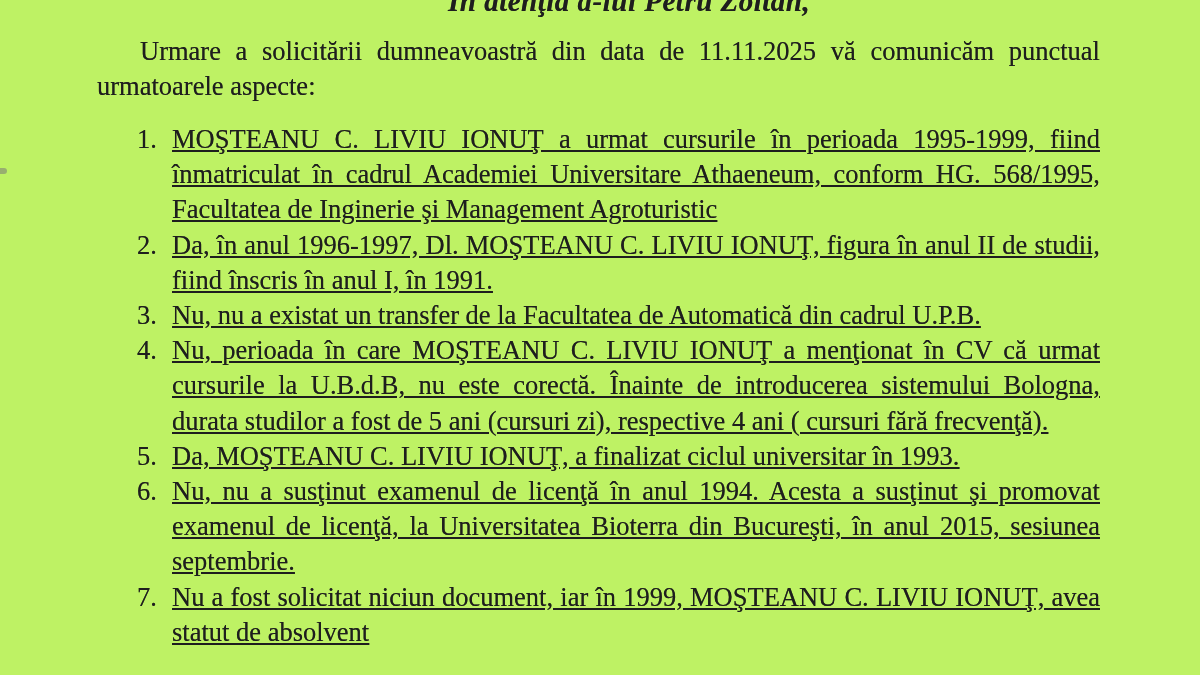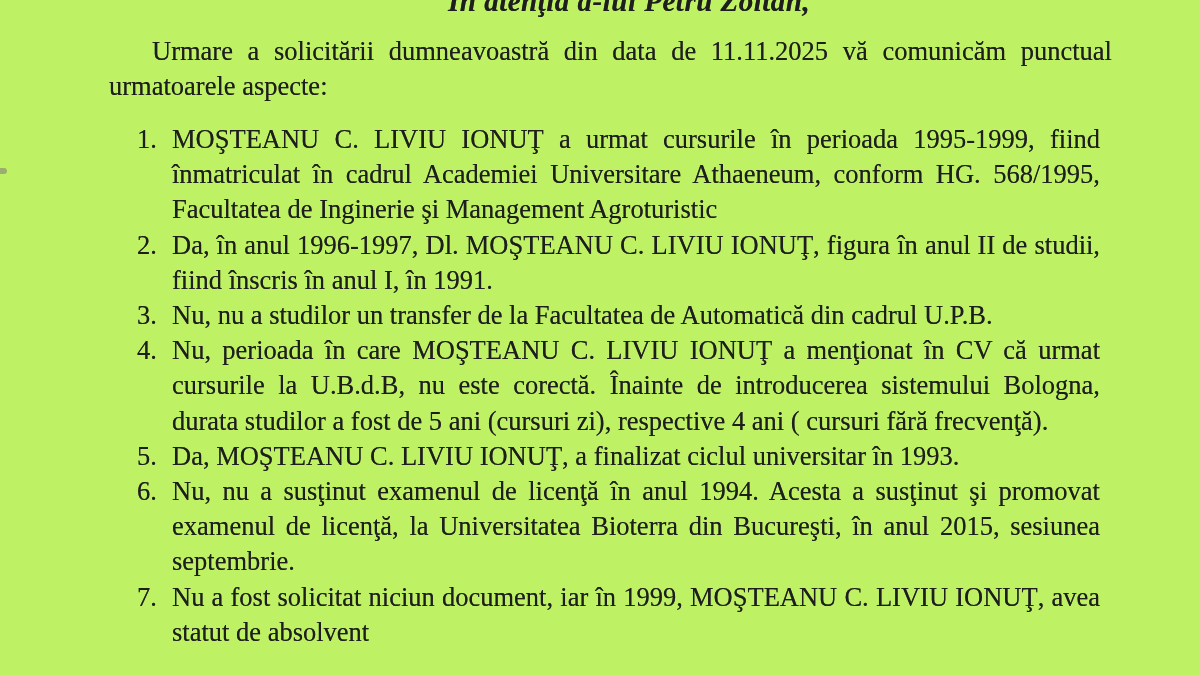--- a/index.html
+++ b/index.html
@@ -30,38 +30,38 @@
   }
   .intro {
     position: absolute;
     top: 34px;
     left: 97px;
     width: 1003px;
     font-size: 26.5px;
     line-height: 35px;
     text-align: justify;
     text-indent: 43px;
-    margin-left: 12px;
   }
   .list {
     position: absolute;
     top: 122px;
     left: 137px;
     width: 963px;
     font-size: 26.5px;
     line-height: 35.2px;
   }
   .list-item { display: flex; }
   .list-item .num {
     flex: 0 0 35px;
     width: 35px;
   }
   .list-item .txt {
     flex: 1 1 auto;
     text-align: justify;
+    text-decoration: underline;
   }
   .speck {
     position: absolute;
     left: 0px;
     top: 168px;
     width: 7px;
     height: 6px;
     background: rgba(120,120,120,0.55);
     border-radius: 0 3px 3px 0;
   }
@@ -82,21 +82,21 @@
       <span class="txt">MOŞTEANU C. LIVIU IONUŢ a urmat cursurile în perioada 1995-1999, fiind înmatriculat în cadrul Academiei Universitare Athaeneum, conform HG. 568/1995, Facultatea de Inginerie şi Management Agroturistic</span>
     </div>
 
     <div class="list-item">
       <span class="num">2.</span>
       <span class="txt">Da, în anul 1996-1997, Dl. MOŞTEANU C. LIVIU IONUŢ, figura în anul II de studii, fiind înscris în anul I, în 1991.</span>
     </div>
 
     <div class="list-item">
       <span class="num">3.</span>
-      <span class="txt">Nu, nu a studilor un transfer de la Facultatea de Automatică din cadrul U.P.B.</span>
+      <span class="txt">Nu, nu a existat un transfer de la Facultatea de Automatică din cadrul U.P.B.</span>
     </div>
 
     <div class="list-item">
       <span class="num">4.</span>
       <span class="txt">Nu, perioada în care MOŞTEANU C. LIVIU IONUŢ a menţionat în CV că urmat cursurile la U.B.d.B, nu este corectă. Înainte de introducerea sistemului Bologna, durata studilor a fost de 5 ani (cursuri zi), respective 4 ani ( cursuri fără frecvenţă).</span>
     </div>
 
     <div class="list-item">
       <span class="num">5.</span>
       <span class="txt">Da, MOŞTEANU C. LIVIU IONUŢ, a finalizat ciclul universitar în 1993.</span>

